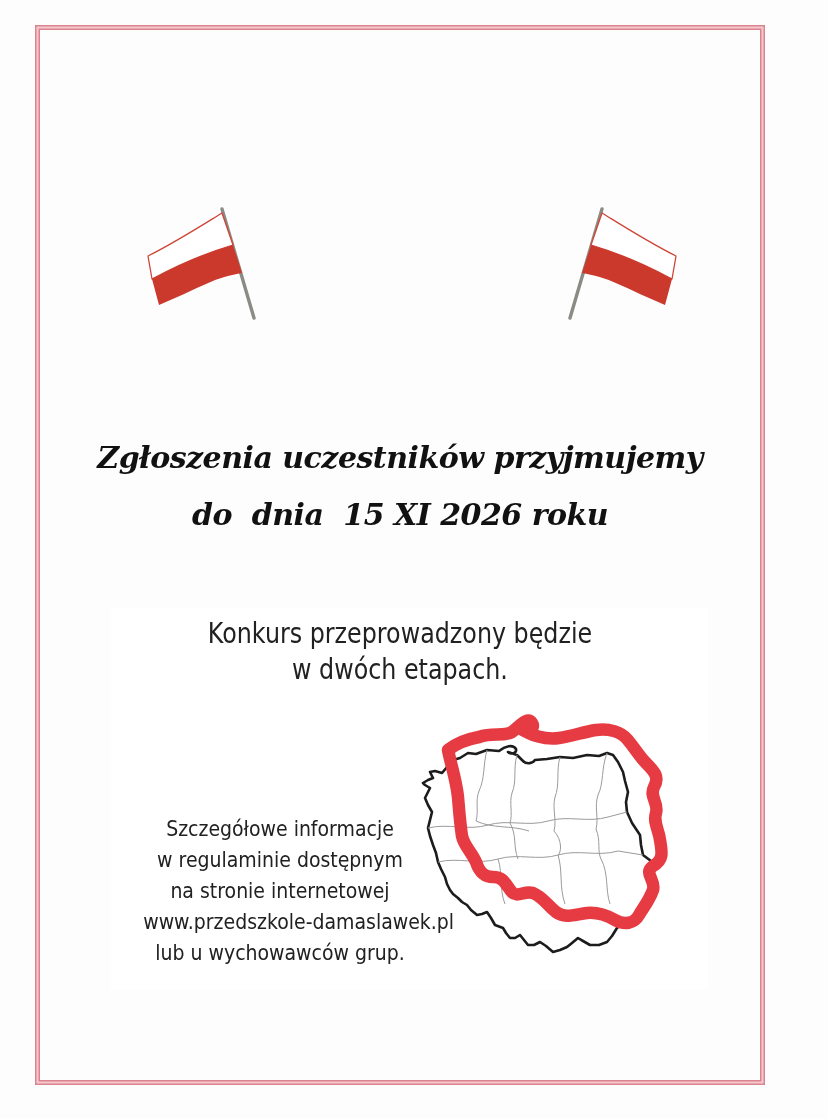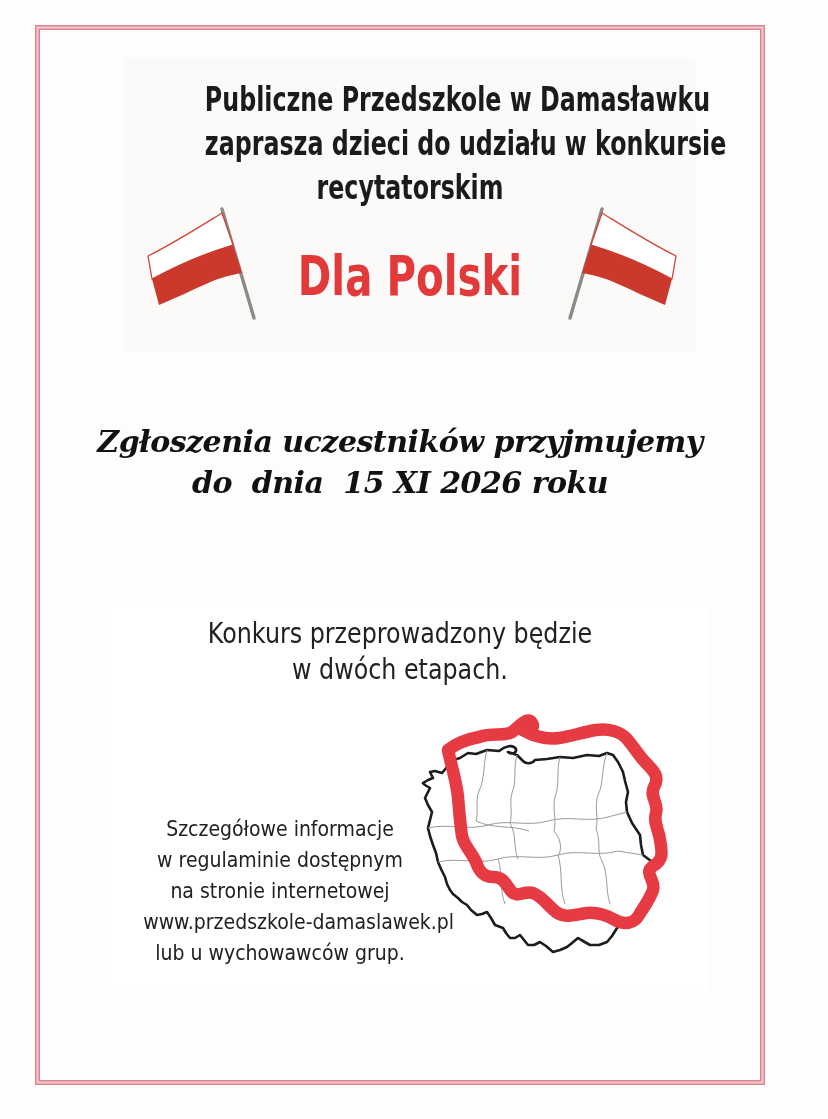--- a/index.html
+++ b/index.html
@@ -44,21 +44,21 @@
   .flag-left{left:138px;top:204px;}
   .flag-right{left:556px;top:204px;transform:scaleX(-1);}
   .registration{
     position:absolute;left:35px;top:421px;width:730px;
     text-align:center;
     font-family:"DejaVu Serif",serif;
     font-style:italic;font-weight:bold;
     font-size:30px;line-height:41px;letter-spacing:-0.5px;
     color:#111;
   }
-  .registration div{white-space:pre;}
+  .registration div{white-space:pre;margin-top:16px;}
   .stages{
     position:absolute;left:35px;top:616px;width:730px;
     text-align:center;
     font-size:28px;line-height:36px;
     transform:scaleX(0.85);transform-origin:50% 0;
     color:#212121;white-space:nowrap;
   }
   .info{
     position:absolute;left:128px;top:814px;width:304px;
     text-align:center;
@@ -70,28 +70,20 @@
 </style>
 </head>
 <body>
 
 <div class="page">
 
   <div class="frame"></div>
 
   <div class="stage-block"></div>
 
-  <div class="header-block">
-    <div class="header-title">
-      <div>Publiczne Przedszkole w Damasławku</div>
-      <div>zaprasza dzieci do udziału w konkursie</div>
-      <div>recytatorskim</div>
-    </div>
-    <div class="contest-title">Dla Polski</div>
-  </div>
 
   <svg class="flag flag-left" viewBox="0 0 130 126">
     <line x1="84" y1="5" x2="116" y2="114" stroke="#8b8b85" stroke-width="3.4" stroke-linecap="round"></line>
     <path d="M84,9 C66,20 38,38 10,52 L14,75 C42,60 68,49 95,41 Z" fill="#ffffff" stroke="#cf4437" stroke-width="1.3" stroke-linejoin="round"></path>
     <path d="M14,75 L21,101 C38,94 54,86 68,80 C80,74 93,71 104,69 L95,41 C68,49 42,60 14,75 Z" fill="#cb382c"></path>
   </svg>
 
   <svg class="flag flag-right" viewBox="0 0 130 126">
     <line x1="84" y1="5" x2="116" y2="114" stroke="#8b8b85" stroke-width="3.4" stroke-linecap="round"></line>
     <path d="M84,9 C66,20 38,38 10,52 L14,75 C42,60 68,49 95,41 Z" fill="#ffffff" stroke="#cf4437" stroke-width="1.3" stroke-linejoin="round"></path>

